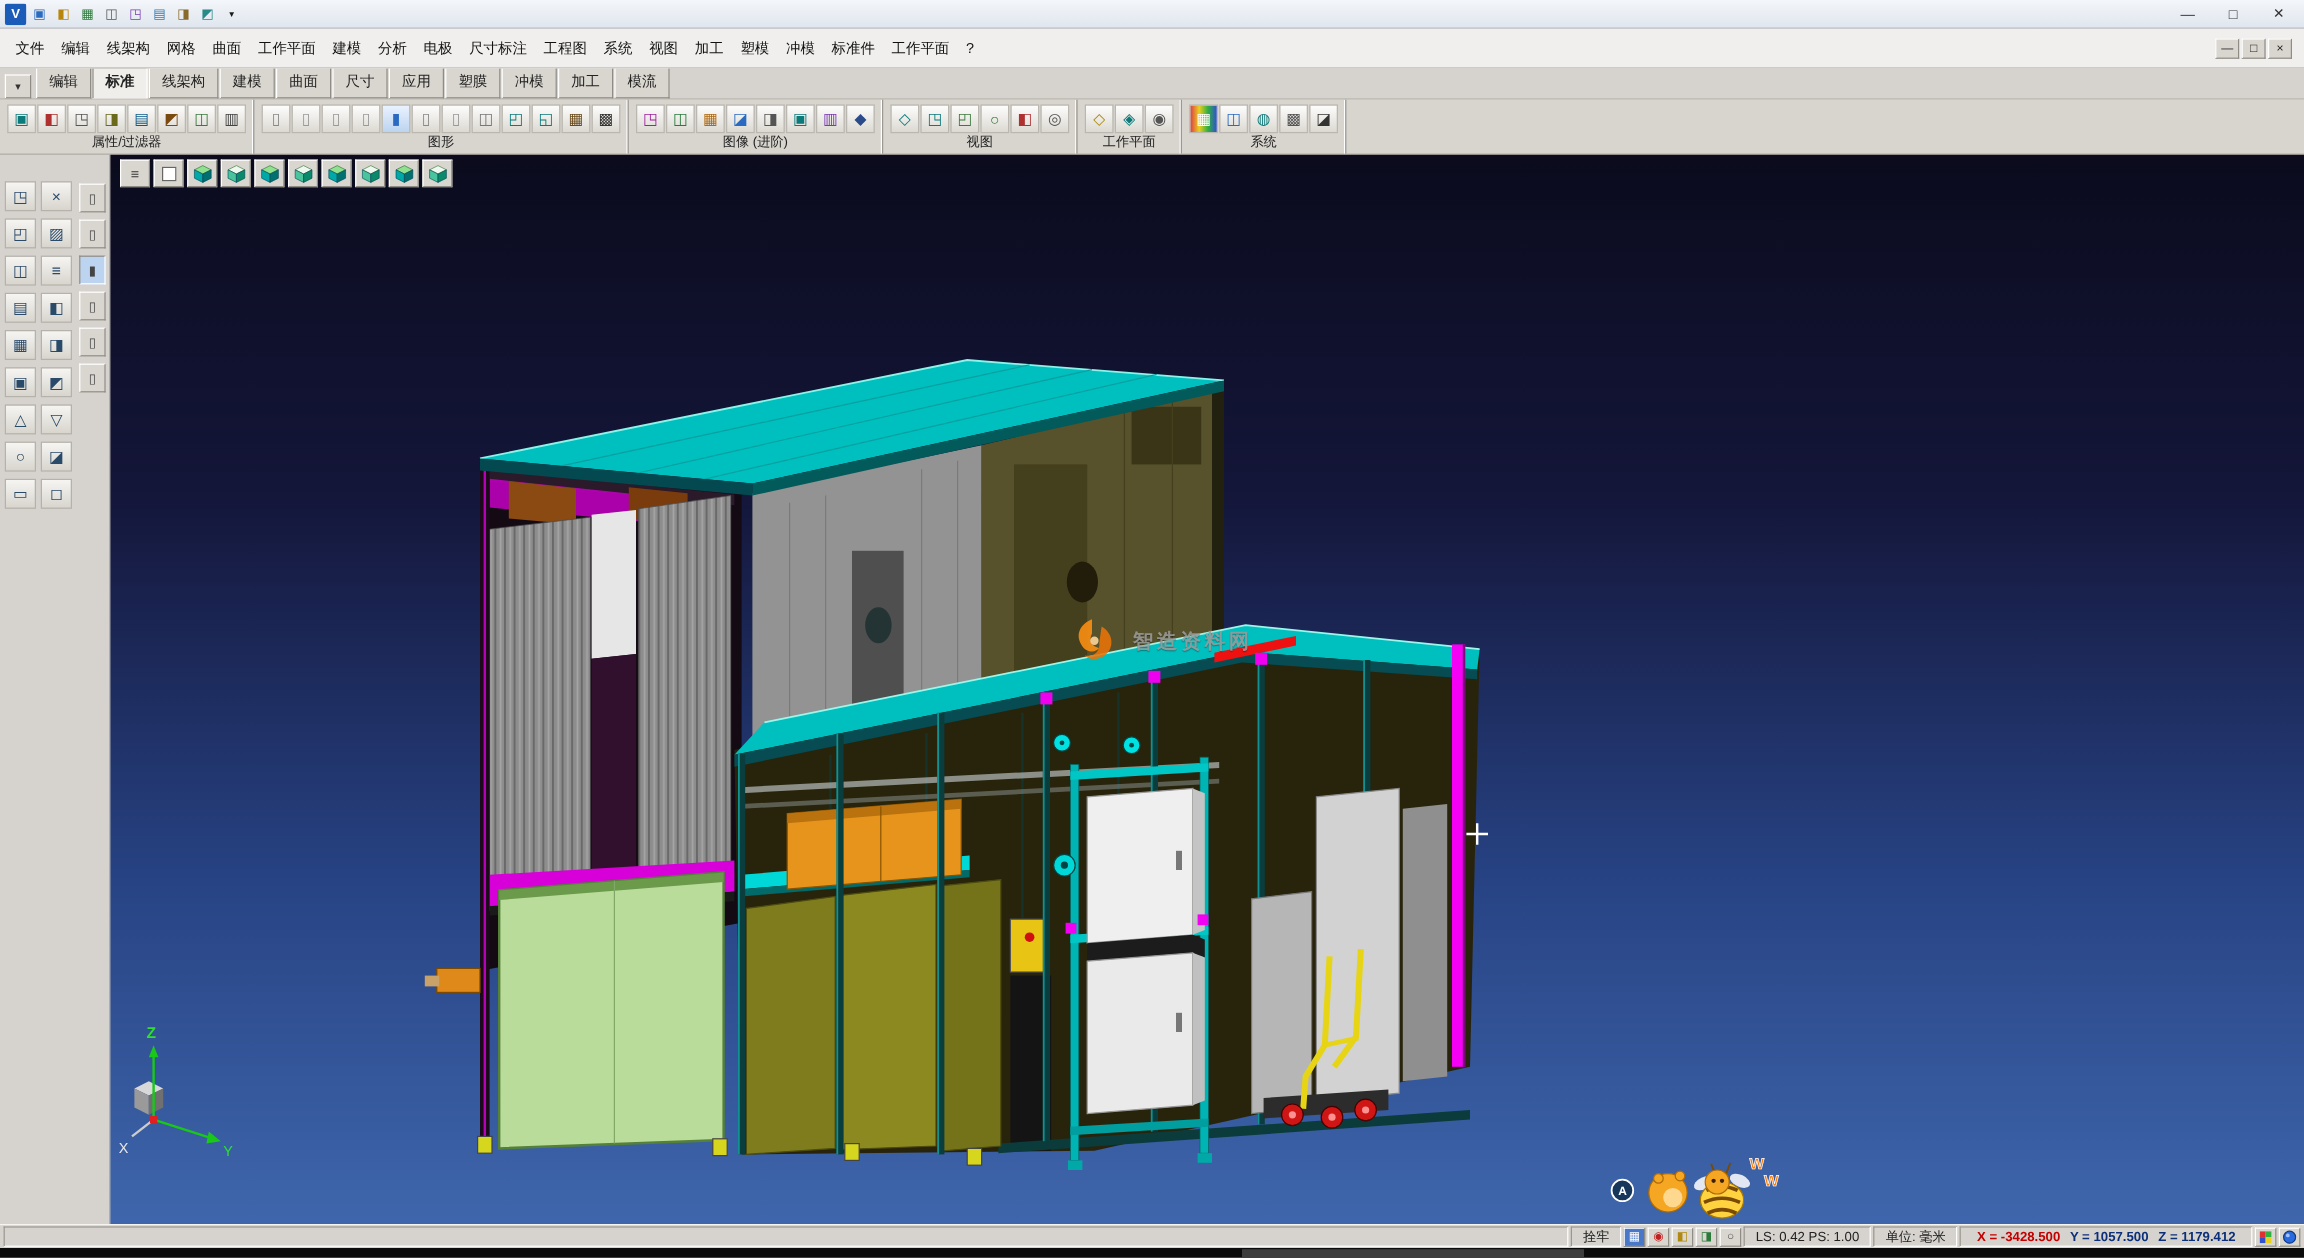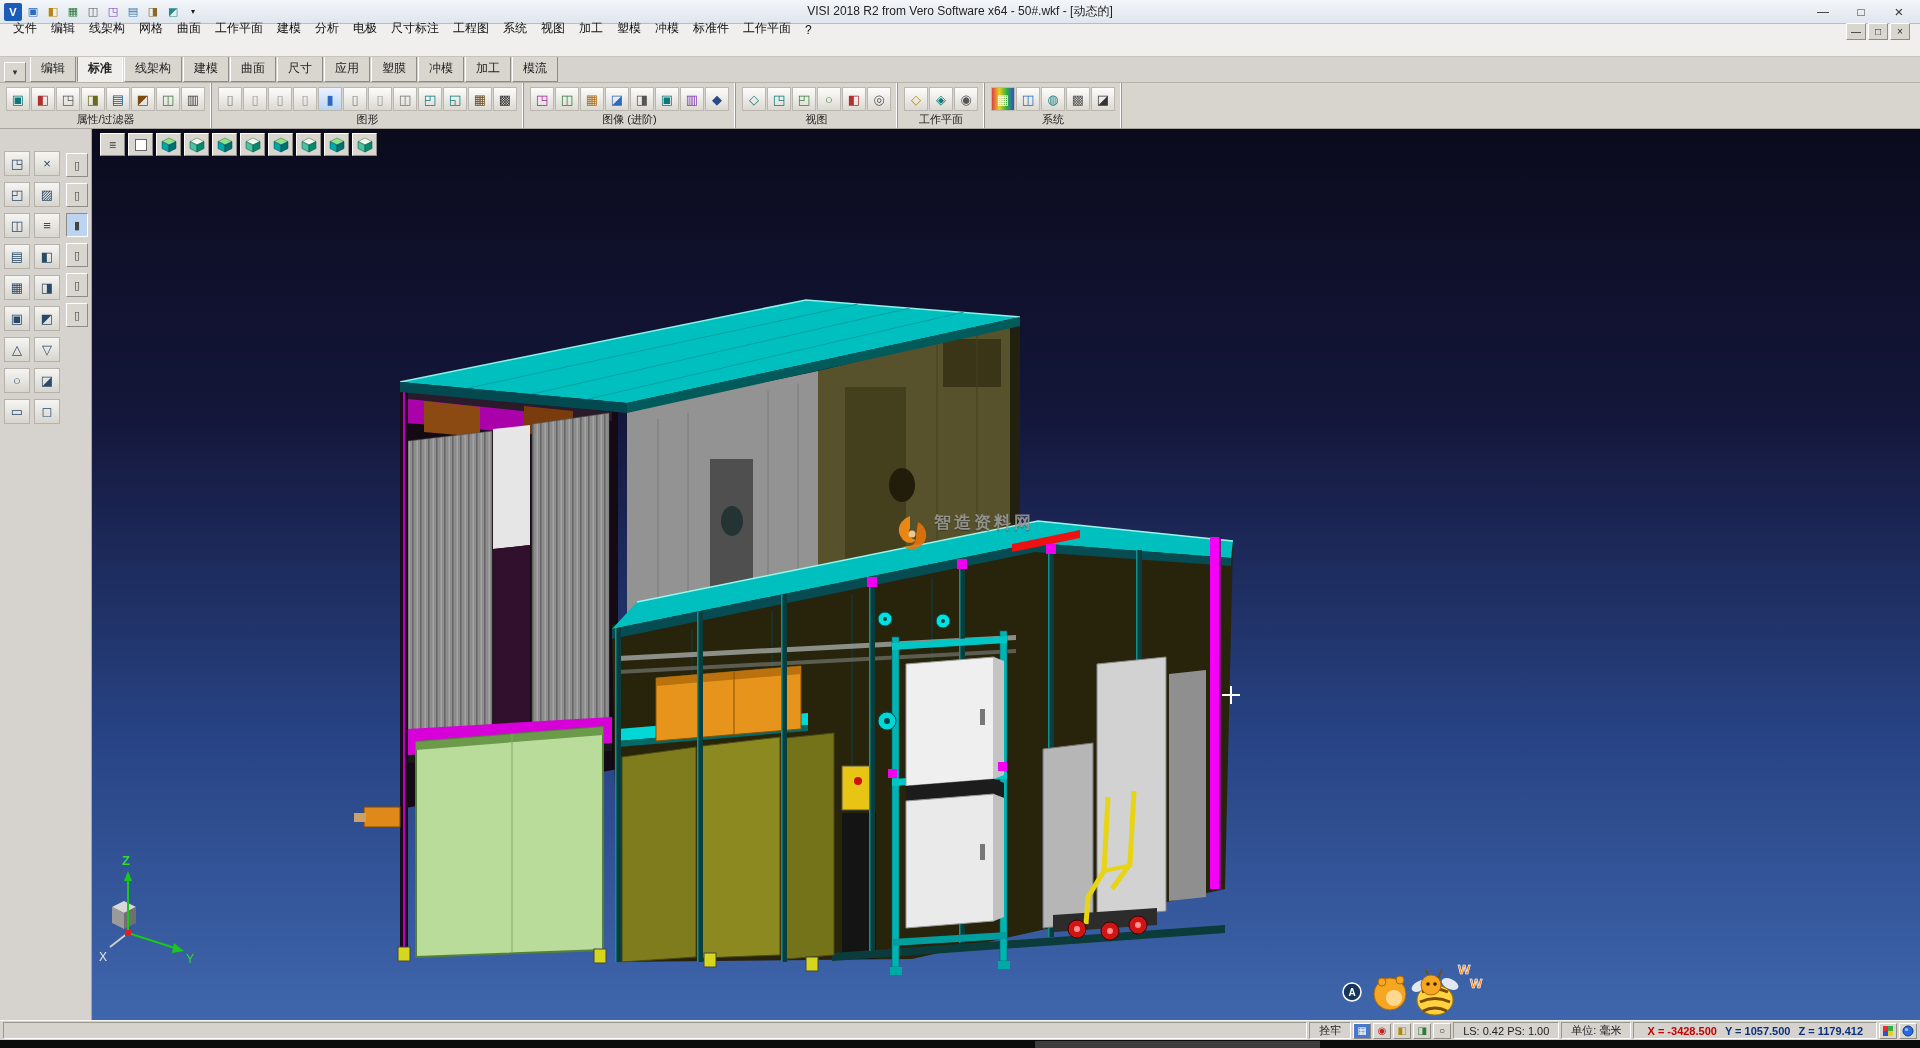--- a/index.html
+++ b/index.html
@@ -10,21 +10,21 @@
   
   .titlebar{height:24px;background:linear-gradient(#f3f6fa,#e0e6ee);border-bottom:1px solid #b9bcc2;
     display:flex;align-items:center;padding:0 2px;font-size:12px;color:#1a1a1a;position:relative;}
   .qa-row{display:flex;align-items:center;gap:2px;padding-left:2px;}
   .qa{width:18px;height:18px;border:1px solid transparent;border-radius:2px;display:flex;align-items:center;justify-content:center;font-size:11px;}
   .title-text{position:absolute;left:0;right:0;text-align:center;pointer-events:none;font-size:12px;color:#222;}
   .win-controls{margin-left:auto;display:flex;height:100%;z-index:2;}
   .wbtn{width:38px;height:100%;display:flex;align-items:center;justify-content:center;font-size:12px;color:#333;}
 
   
-  .menubar{height:24px;background:#f0efed;border-bottom:1px solid #c6c3bd;display:flex;align-items:flex-end;
+  .menubar{height:24px;background:#f0efed;border-bottom:1px solid #c6c3bd;display:flex;align-items:center;
     padding:16px 6px;font-size:12px;color:#111;position:relative;}
   .menu-item{padding:3px 7px;cursor:default;}
   .mdi-controls{margin-left:auto;display:flex;gap:2px;padding-right:4px;}
   .mdi-btn{width:20px;height:17px;border:1px solid;border-color:#fff #8f8c86 #8f8c86 #fff;background:#d9d6cf;
     font-size:10px;display:flex;align-items:center;justify-content:center;color:#222;}
 
   
   .tabbar{height:26px;background:#d6d3ce;border-bottom:1px solid #b5b2ab;display:flex;align-items:flex-end;
     padding:2px 4px 0 4px;font-size:12px;gap:1px;}
   .tab-drop{width:22px;height:20px;border:1px solid;border-color:#fff #8f8c86 #8f8c86 #fff;background:#d9d6cf;
@@ -55,21 +55,21 @@
 
   .viewport{flex:1;position:relative;overflow:hidden;
     background:linear-gradient(180deg,#0b0b1d 0%,#14163a 32%,#274384 68%,#3f66ac 100%);}
   .cube-strip{position:absolute;top:4px;left:8px;display:flex;gap:3px;z-index:5;}
   .cubebtn{width:25px;height:23px;border:1px solid;border-color:#fff #8f8c86 #8f8c86 #fff;background:#d9d6cf;
     display:flex;align-items:center;justify-content:center;font-size:12px;color:#333;}
   .model-svg{position:absolute;left:0;top:0;}
 
   .axes{position:absolute;left:2px;top:718px;z-index:4;}
 
-  .watermark{position:absolute;left:796px;top:382px;display:flex;opacity:.88;z-index:3;}
+  .watermark{position:absolute;left:796px;top:382px;display:flex;align-items:center;gap:10px;opacity:.88;z-index:3;}
   .wm-title{font-size:17px;font-weight:bold;color:#9a9a9a;letter-spacing:3px;text-shadow:0 1px 1px rgba(0,0,0,.4);}
 
   
   .statusrow{height:20px;background:#d6d3ce;display:flex;align-items:center;font-size:11px;color:#222;
     border-top:1px solid #f5f4f1;gap:2px;padding:0 3px;}
   .seg{height:17px;display:flex;align-items:center;padding:0 9px;border:1px solid;border-color:#9a978f #ffffff #ffffff #9a978f;background:#d6d3ce;white-space:nowrap;}
   .seg.flexfill{flex:1;}
   .chip{width:18px;height:16px;border:1px solid;border-color:#fff #8f8c86 #8f8c86 #fff;background:#d9d6cf;
     display:flex;align-items:center;justify-content:center;font-size:10px;}
   .lens{width:11px;height:11px;border:2px solid #444;border-radius:50%;position:relative;margin:0 4px;}
@@ -95,21 +95,20 @@
       <div class="qa" style="color:#2a6ac0;">▣</div>
       <div class="qa" style="color:#b8860b;">◧</div>
       <div class="qa" style="color:#2a7a3a;">▦</div>
       <div class="qa" style="color:#555;">◫</div>
       <div class="qa" style="color:#7a3ab0;">◳</div>
       <div class="qa" style="color:#3a7ab0;">▤</div>
       <div class="qa" style="color:#8a6a2a;">◨</div>
       <div class="qa" style="color:#2a8a8a;">◩</div>
       <div class="qa" style="font-size:8px;">▾</div>
     </div>
-    <div class="title-text">VISI 2018 R2 from Vero Software x64 - 50#.wkf - [动态的]</div>
     <div class="win-controls">
       <div class="wbtn">—</div>
       <div class="wbtn">□</div>
       <div class="wbtn" style="font-size:15px;">×</div>
     </div>
   </div>
 
   <div class="menubar">
     <span class="menu-item">文件</span>
     <span class="menu-item">编辑</span>

